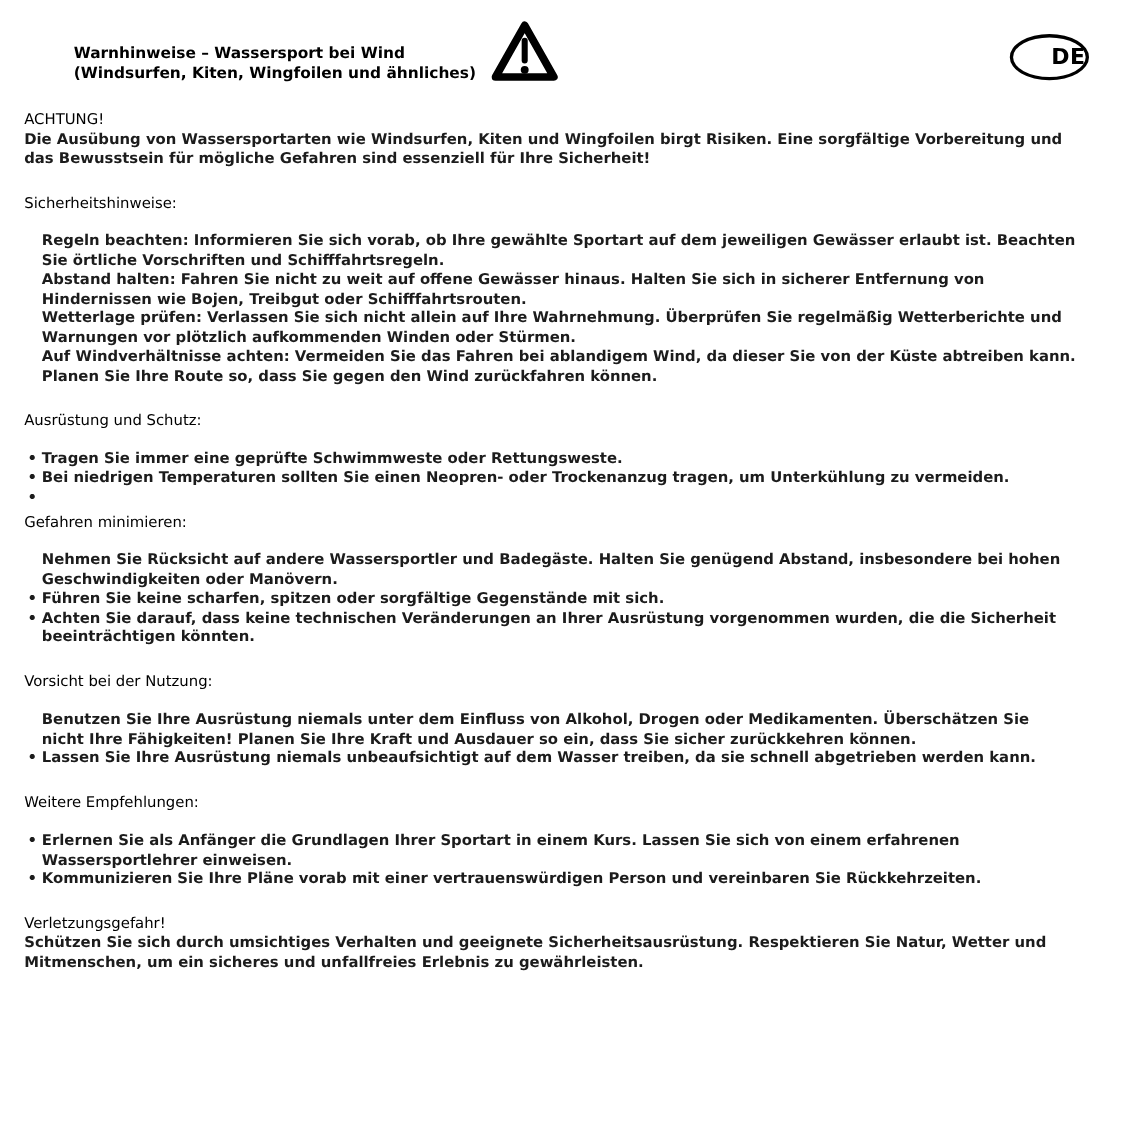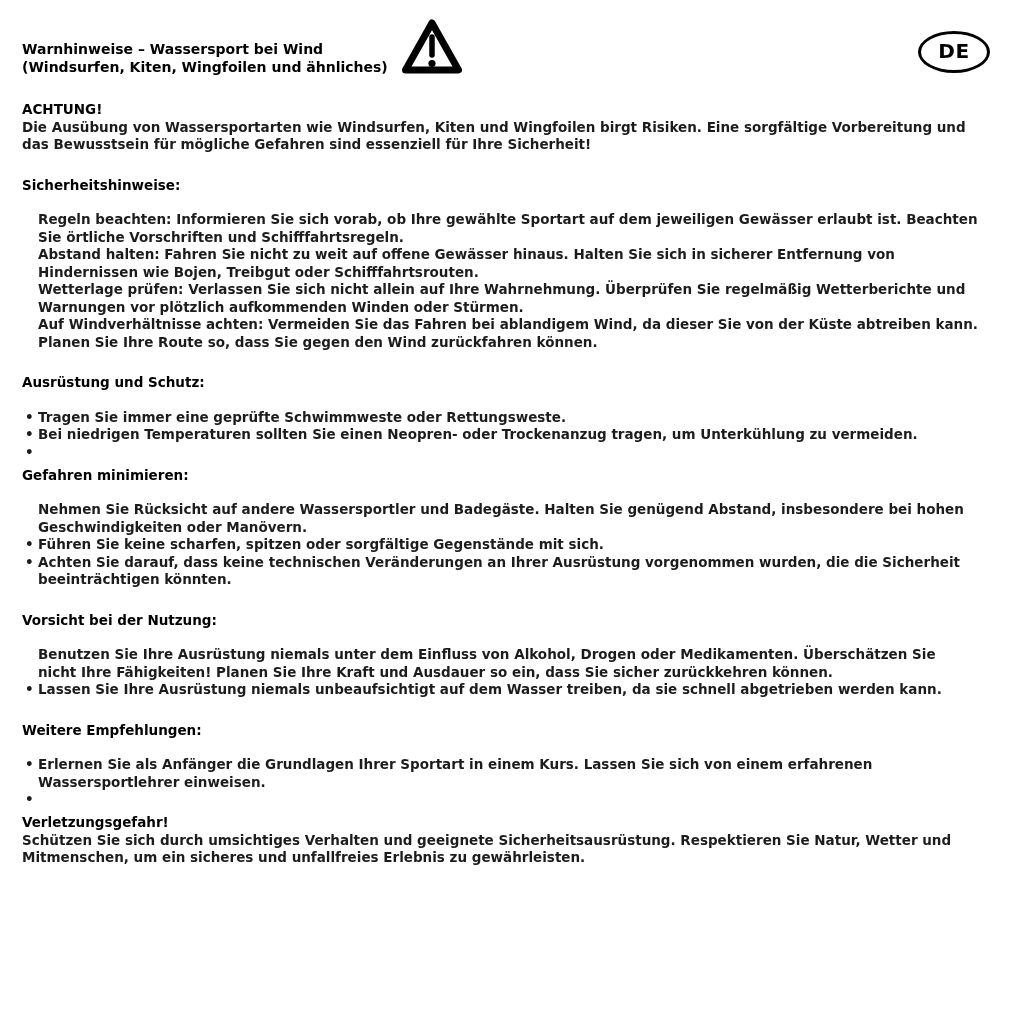--- a/index.html
+++ b/index.html
@@ -17,20 +17,21 @@
     font-family: "DejaVu Sans", "Liberation Sans", sans-serif;
     font-size: 13.5px;
     line-height: 17.5px;
     color: #1c1c1c;
     overflow: hidden;
   }
   .doc-header {
     position: relative;
     margin-bottom: 21px;
     min-height: 40px;
+    margin-left: 45px;
   }
   .doc-title {
     font-weight: bold;
     font-size: 14px;
     line-height: 18px;
     color: #000000;
   }
   .warn-icon {
     position: absolute;
     left: 378px;
@@ -39,35 +40,35 @@
   .lang-badge {
     position: absolute;
     right: -12px;
     top: -9px;
     width: 66px;
     height: 36px;
     border: 3.5px solid #000000;
     border-radius: 50%;
     display: flex;
     align-items: center;
-    justify-content: center;
+    justify-content: flex-end;
     font-weight: bold;
     font-size: 20px;
     letter-spacing: 0.5px;
     color: #000000;
     background: #ffffff;
   }
   .sec {
     margin-bottom: 23px;
   }
   .sec:last-child {
     margin-bottom: 0;
   }
   .h {
-    font-weight: bold;
+    font-weight: normal;
     color: #000000;
     margin: 0 0 17px 0;
   }
   .h.tight {
     margin-bottom: 0;
   }
   .item {
     margin: 0;
     font-weight: bold;
   }
@@ -157,20 +158,21 @@
   </div>
 
   <div class="sec">
     <div class="h">Weitere Empfehlungen:</div>
     <div class="item bullet">
       <span class="marker">•</span>
       <span>Erlernen Sie als Anfänger die Grundlagen Ihrer Sportart in einem Kurs. Lassen Sie sich von einem erfahrenen Wassersportlehrer einweisen.</span>
     </div>
     <div class="item bullet">
       <span class="marker">•</span>
+      <span>Kommunizieren Sie Ihre Pläne vorab mit einer vertrauenswürdigen Person und vereinbaren Sie Rückkehrzeiten.</span>
     </div>
   </div>
 
   <div class="sec">
     <div class="h tight">Verletzungsgefahr!</div>
     <div class="item plain">Schützen Sie sich durch umsichtiges Verhalten und geeignete Sicherheitsausrüstung. Respektieren Sie Natur, Wetter und Mitmenschen, um ein sicheres und unfallfreies Erlebnis zu gewährleisten.</div>
   </div>
 
 </div>
 

